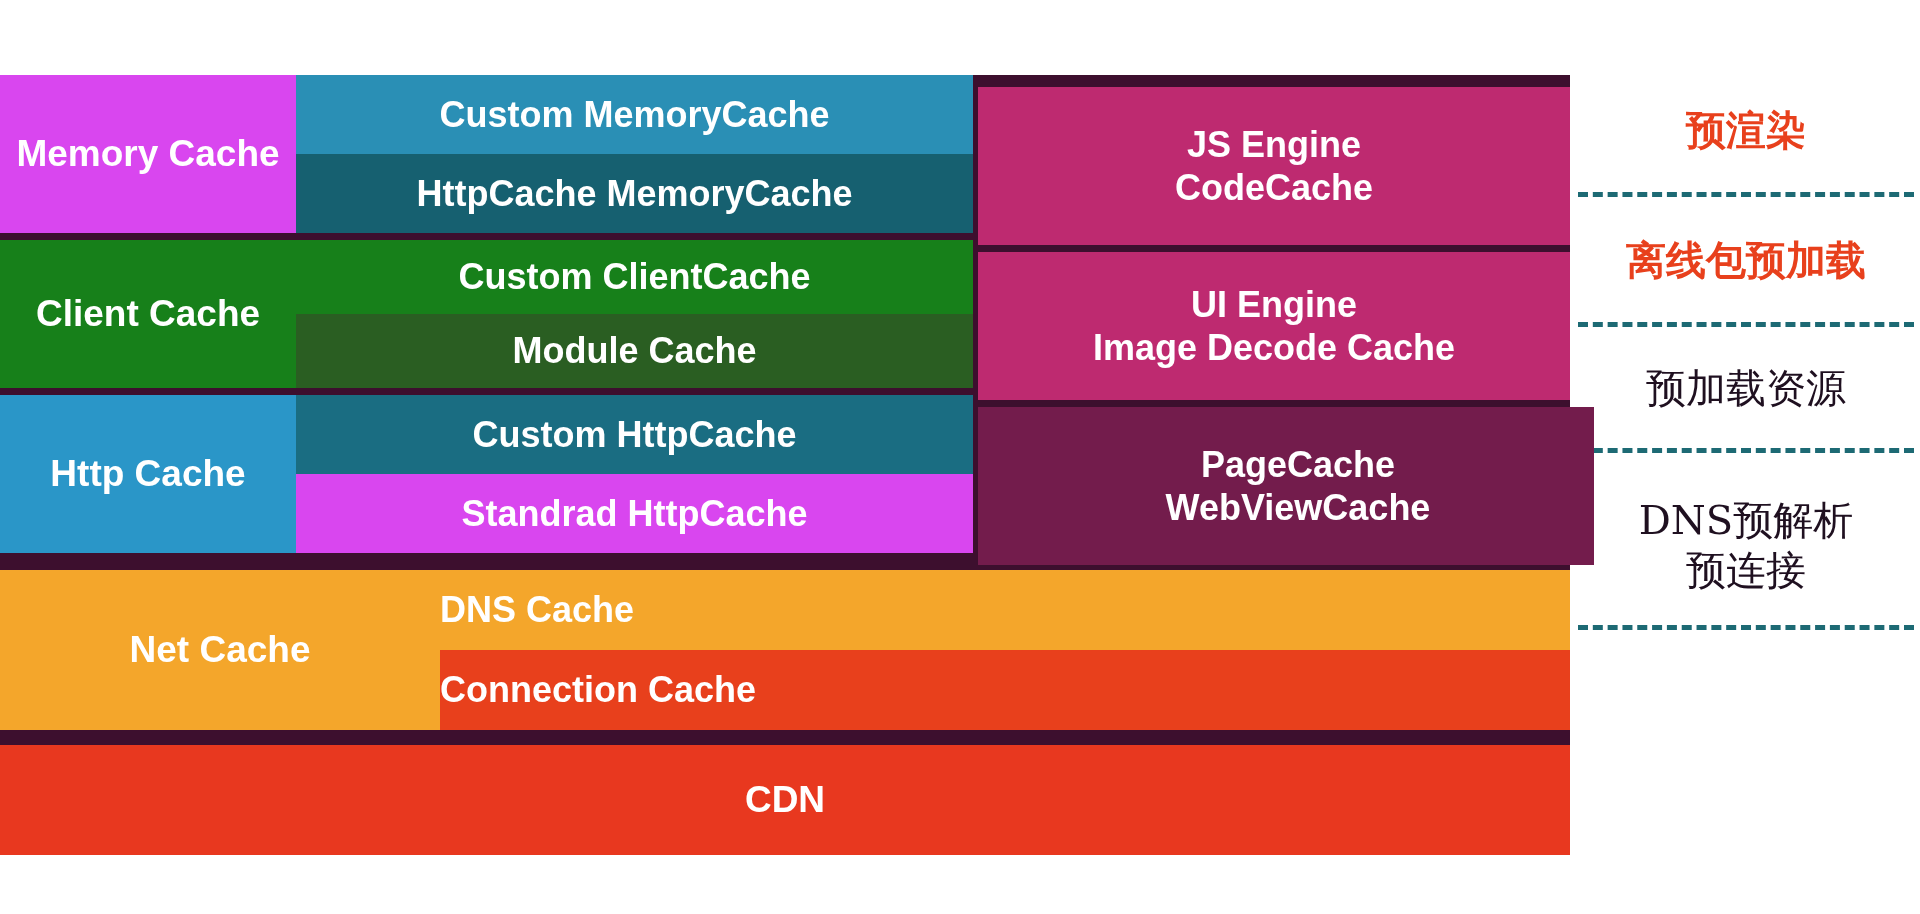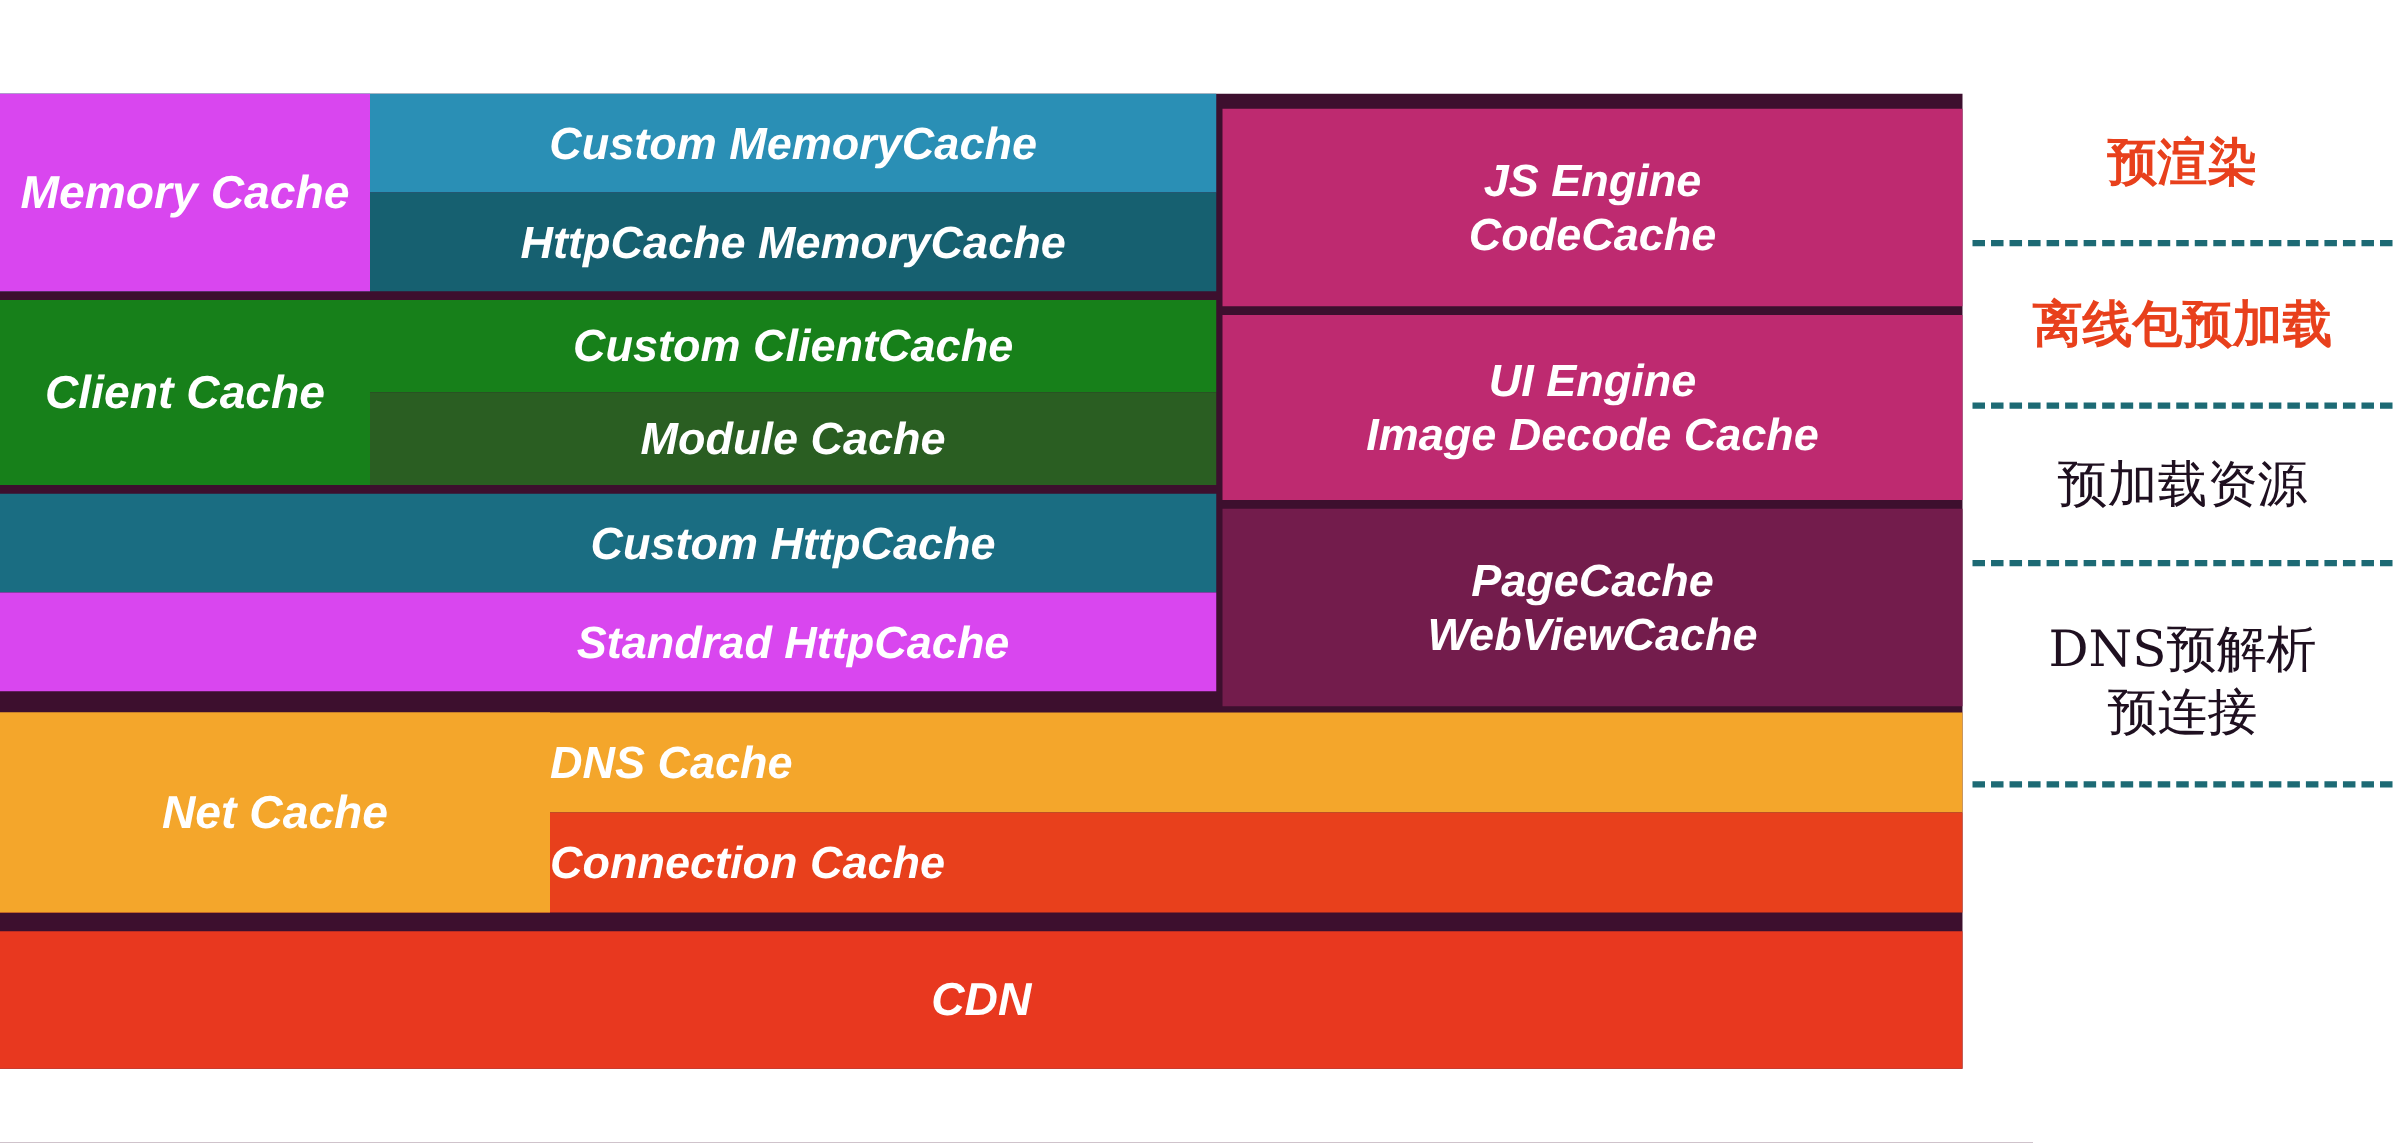--- a/index.html
+++ b/index.html
@@ -24,21 +24,20 @@
     width: 1570px;
     height: 780px;
     background: #3d0f2e;  
   }
 
   .band {
     position: absolute;
     left: 0;
     width: 1570px;
     box-sizing: border-box;
-    font-style: italic;
   }
 
   
   .lcell {
     position: absolute;
     left: 0;
     top: 0;
     width: 296px;
     height: 100%;
     display: flex;
@@ -208,21 +207,27 @@
 
   <div class="band" style="top:320px; height:158px;">
     <div class="mstack">
       <div class="sub top" style="background:#1a6d82;">
         <span>Custom HttpCache</span>
       </div>
       <div class="sub bot" style="background:#d946ef;">
         <span>Standrad HttpCache</span>
       </div>
     </div>
-    <div class="rcell" style="background:#731c4c;">
+    <div class="lcell" style="background:#2a96c8;">
+      <div>
+        <span>Http</span>
+        <span>Cache</span>
+      </div>
+    </div>
+    <div class="rcell" style="background:#731c4c;padding-left:24px;">
       <span>PageCache</span>
       <span>WebViewCache</span>
     </div>
   </div>
 
   <div class="band" style="top:495px; height:160px;">
     <div class="netsub top" style="background:#f4a62b;">
       <span>DNS Cache</span>
     </div>
     <div class="netsub bot" style="background:#e8401c;">

